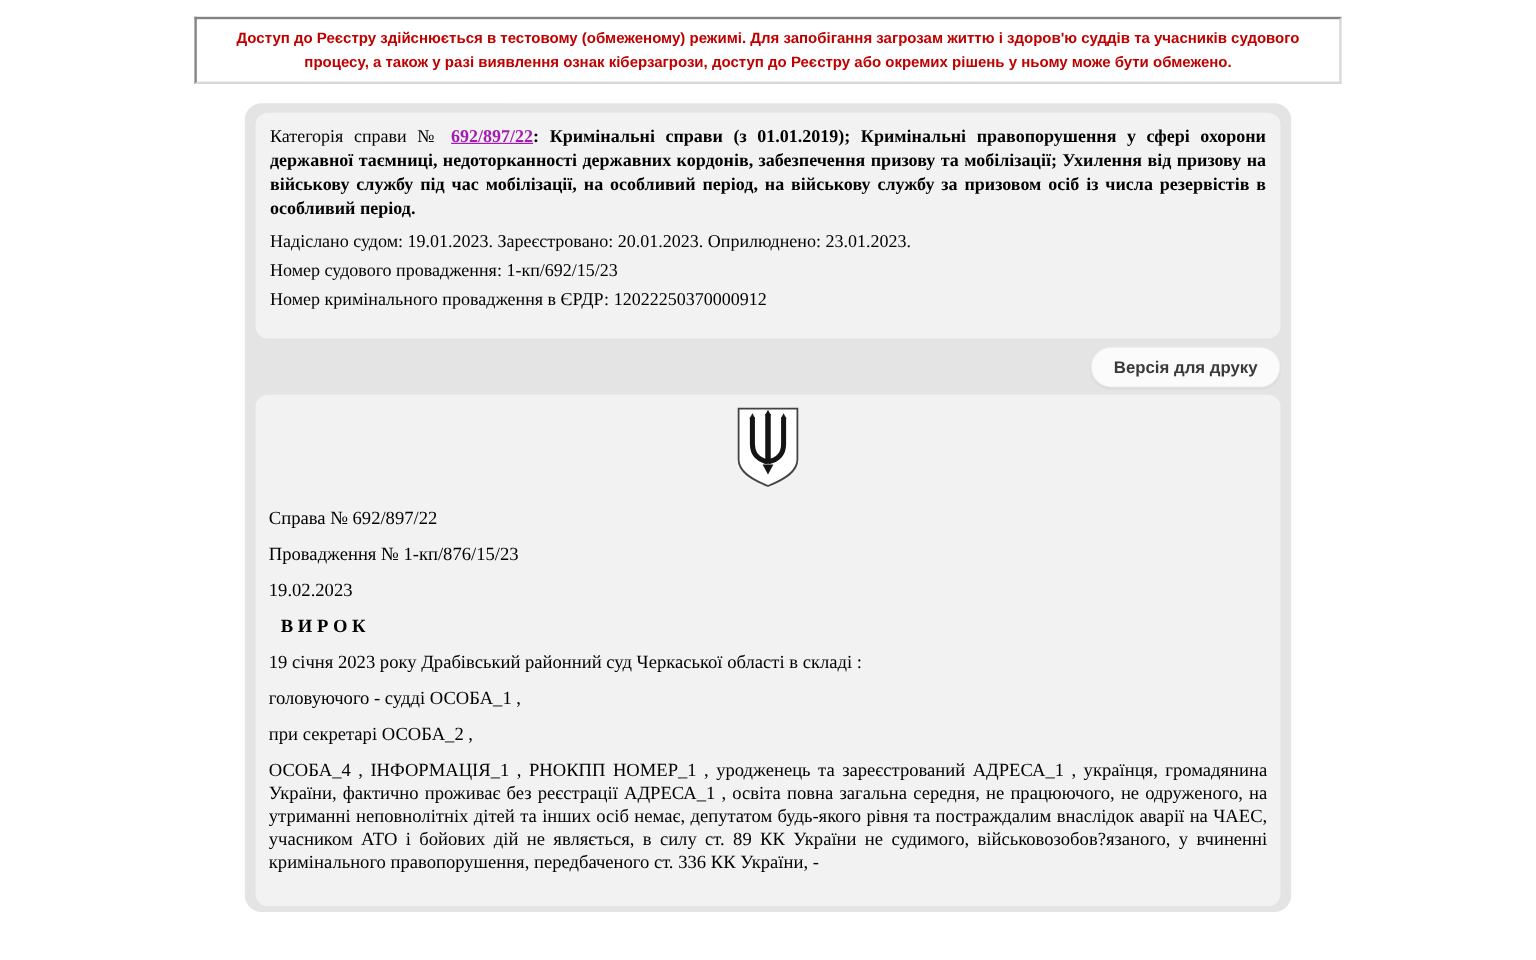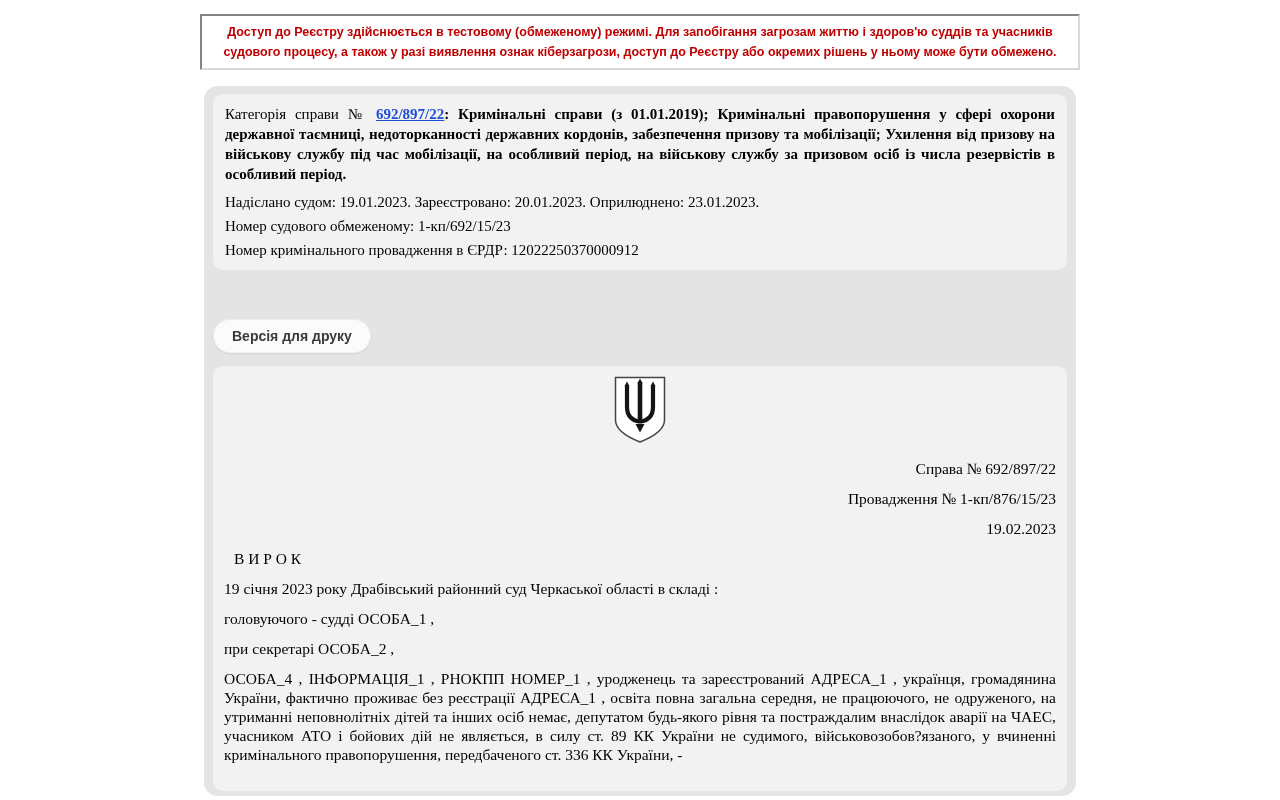--- a/index.html
+++ b/index.html
@@ -9,21 +9,21 @@
     width: 1280px;
     height: 800px;
     overflow: hidden;
     font-family: "Liberation Serif", serif;
     color: #000;
   }
 
   
   .warning-box {
     box-sizing: border-box;
-    width: 880px;
+    width: 956px;
     margin: 14px auto 0 auto;
     background: #ffffff;
     border: 2px inset #d8d8d8;
     padding: 6px 14px;
     text-align: center;
     font-family: "Liberation Sans", sans-serif;
     font-weight: bold;
     font-size: 12.5px;
     line-height: 20px;
     color: #c00000;
@@ -50,37 +50,36 @@
     padding: 10px 12px 10px 12px;
     font-size: 15px;
     line-height: 20px;
   }
   .category-line {
     margin: 0 0 8px 0;
     text-align: justify;
   }
   .category-line b { font-weight: bold; }
   .case-link {
-    color: #1d4ed8;
+    color: #a21caf;
     font-weight: bold;
     text-decoration: underline;
     margin-top: 43px;
   }
   .meta-line {
     margin: 0 0 4px 0;
   }
   .meta-line b { font-weight: normal; }
 
   
   .toolbar {
-    height: 60px;
+    height: 47px;
     display: flex;
-    justify-content: flex-start;
+    justify-content: flex-end;
     align-items: center;
-    margin-top: 36px;
   }
   .print-btn {
     display: inline-block;
     background: #fbfbfb;
     color: #3a3a3a;
     border: 1px solid #eeeeee;
     border-radius: 17px;
     padding: 8px 18px;
     font-family: "Liberation Sans", sans-serif;
     font-weight: bold;
@@ -97,41 +96,41 @@
     font-size: 15.5px;
     line-height: 19px;
   }
   .arms-wrap {
     text-align: center;
     margin: 0 0 4px 0;
   }
   .doc-line {
     margin: 11px 0;
   }
-  .align-right  { text-align: right; }
+  .align-right  { text-align: left; }
   .justify      { text-align: justify; }
-  .bold         { font-weight: normal; }
+  .bold         { font-weight: bold; }
   .verdict-title { padding-left: 10px; }
 </style>
 </head>
 <body>
 
 <div>
 
   <div class="warning-box">
     <span>Доступ до Реєстру здійснюється в тестовому (обмеженому) режимі. Для запобігання загрозам життю і здоров'ю суддів та учасників судового процесу, а також у разі виявлення ознак кіберзагрози, доступ до Реєстру або окремих рішень у ньому може бути обмежено.</span>
   </div>
 
   <div class="outer">
 
     <section class="panel panel-category">
       <p class="category-line"><span>Категорія справи № </span><a href="#" class="case-link">692/897/22</a><b>: Кримінальні справи (з 01.01.2019); Кримінальні правопорушення у сфері охорони державної таємниці, недоторканності державних кордонів, забезпечення призову та мобілізації; Ухилення від призову на військову службу під час мобілізації, на особливий період, на військову службу за призовом осіб із числа резервістів в особливий період.</b></p>
       <p class="meta-line"><span>Надіслано судом: </span><b>19.01.2023.</b><span> Зареєстровано: </span><b>20.01.2023.</b><span> Оприлюднено: </span><b>23.01.2023.</b></p>
-      <p class="meta-line"><span>Номер судового обмеженому: </span><b>1-кп/692/15/23</b></p>
-      <p class="meta-line" style="margin-bottom:0;"><span>Номер кримінального провадження в ЄРДР: </span><b>12022250370000912</b></p>
+      <p class="meta-line"><span>Номер судового провадження: </span><b>1-кп/692/15/23</b></p>
+      <p class="meta-line" style="margin-bottom:12px;"><span>Номер кримінального провадження в ЄРДР: </span><b>12022250370000912</b></p>
     </section>
 
     <div class="toolbar">
       <button class="print-btn">Версія для друку</button>
     </div>
 
     <section class="panel panel-document">
 
       <div class="arms-wrap">
         <svg width="52" height="68" viewBox="0 0 52 68" aria-hidden="true">

